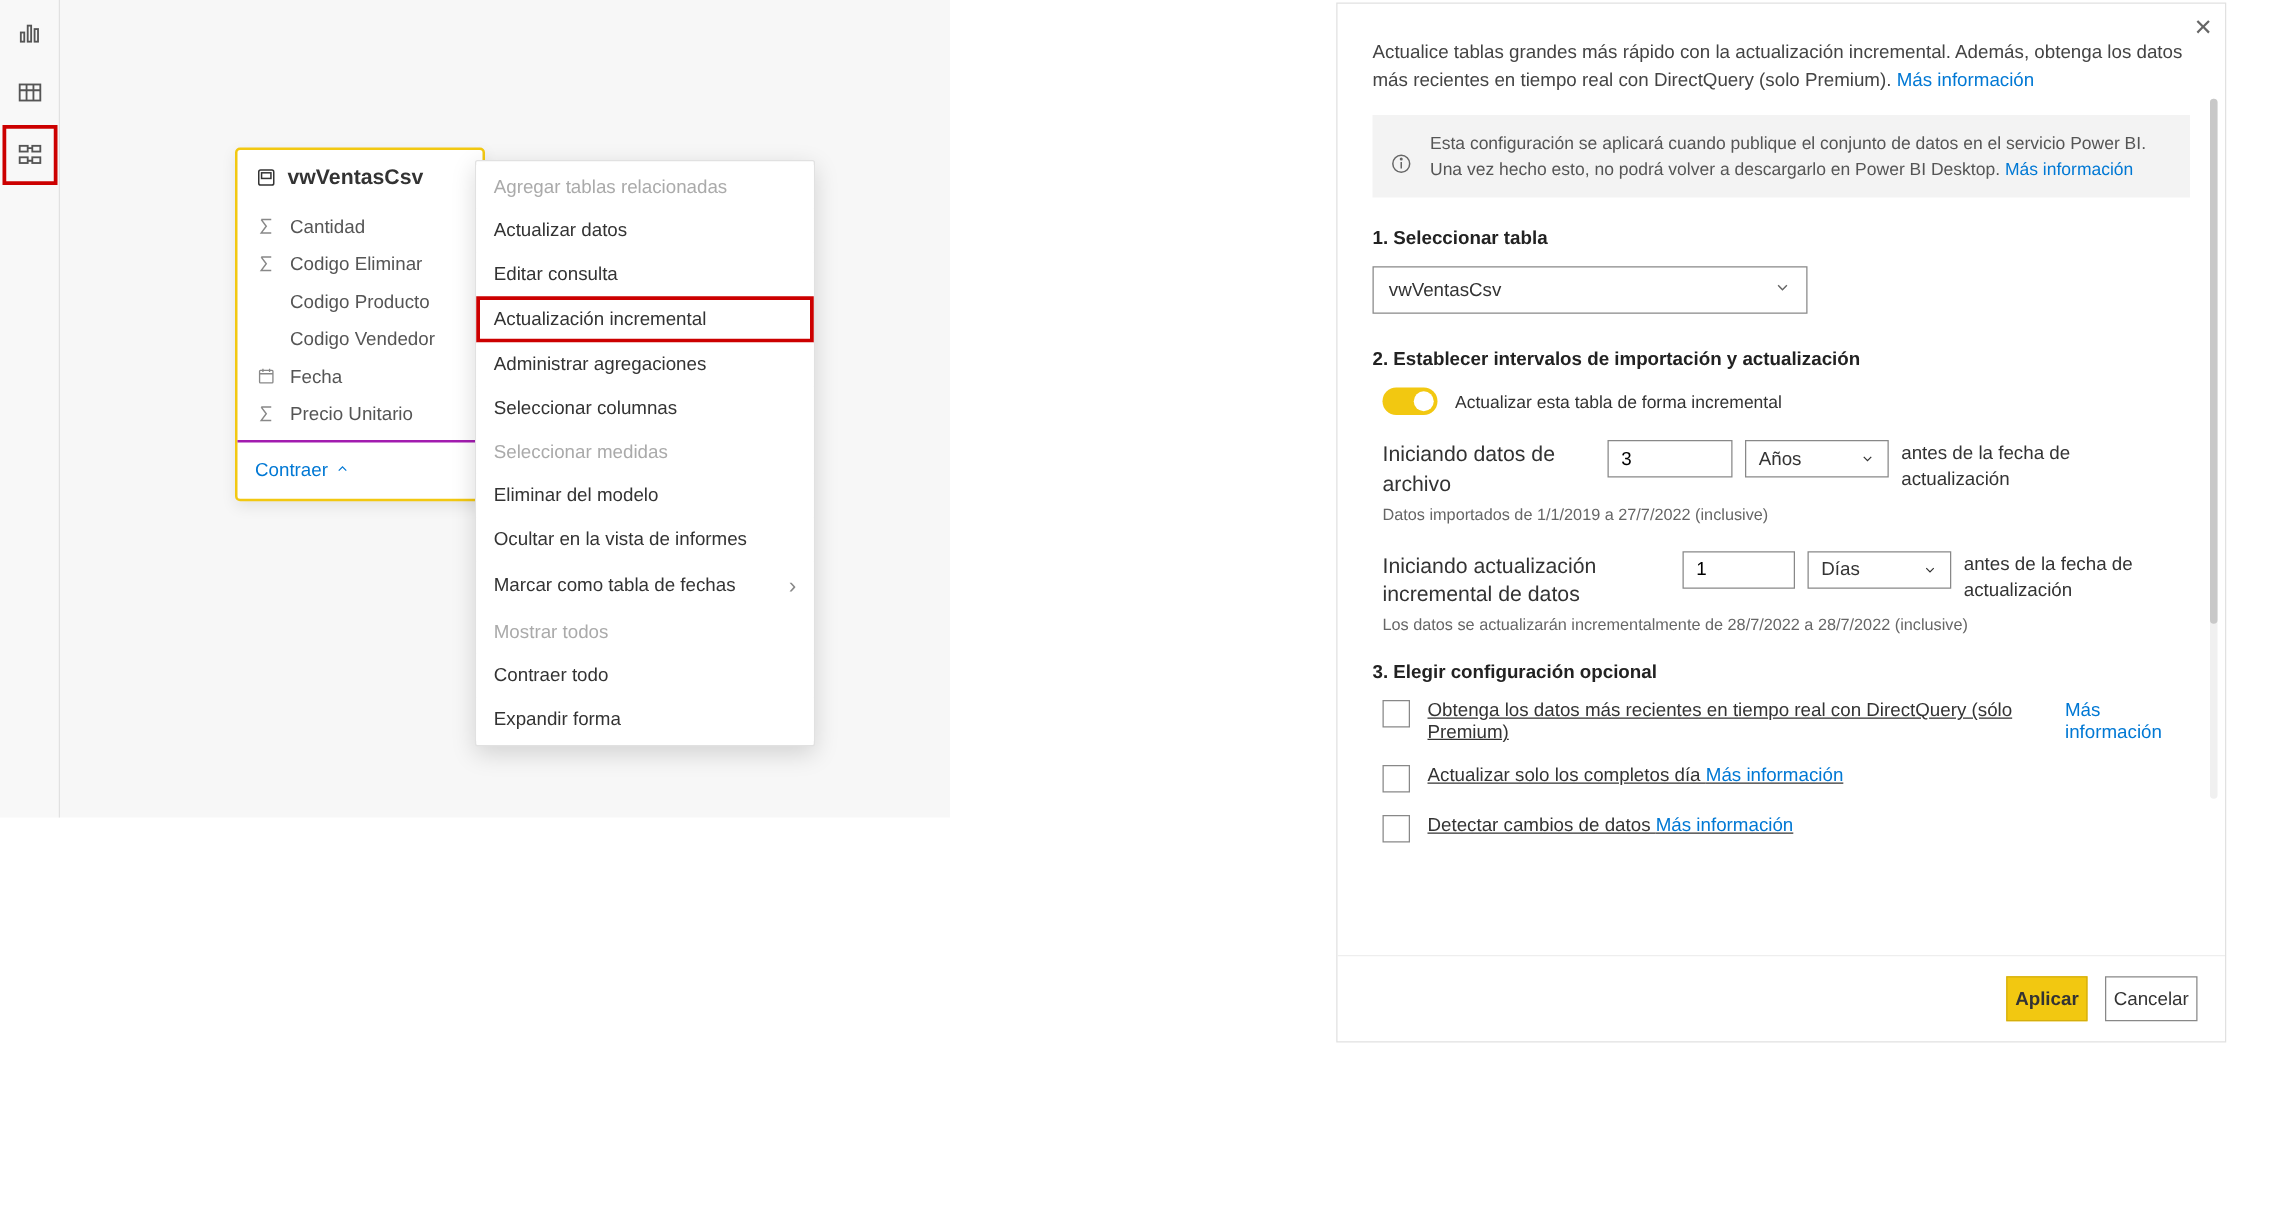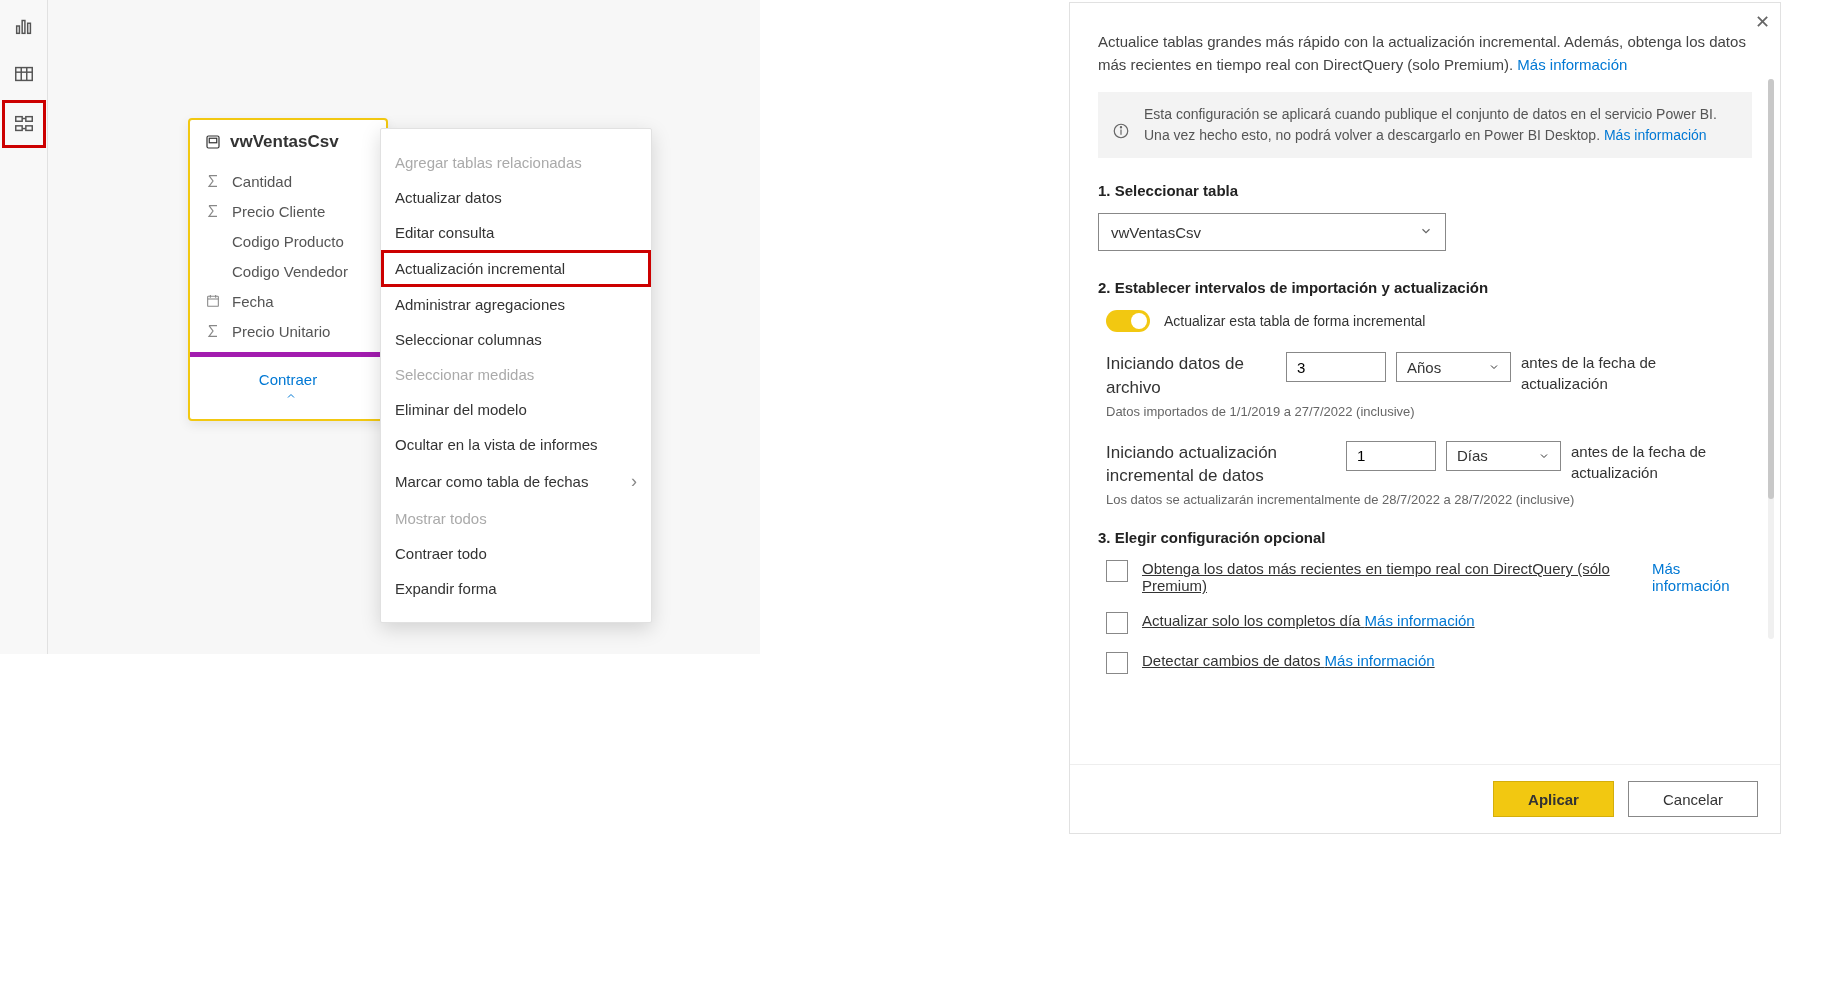--- a/index.html
+++ b/index.html
@@ -88,40 +88,39 @@
       height: 18px;
       margin-right: 10px;
       display: flex;
       align-items: center;
       justify-content: center;
       color: #888;
     }
     .field-icon svg { width: 16px; height: 16px; }
     .table-footer {
       padding: 14px 14px;
-      border-top: 5px solid #a21caf;
+      border-top: 2px solid #a21caf;
       color: #0078d4;
       font-size: 15px;
       display: flex;
       align-items: center;
-      flex-direction: column;
     }
     .table-footer .chev { margin-left: 6px; }
     .context-menu {
       position: absolute;
       left: 332px;
       top: 128px;
       width: 272px;
       background: #fff;
       box-shadow: 0 6px 20px rgba(0,0,0,0.15);
       border: 1px solid #e1e1e1;
       border-radius: 2px;
       display: flex;
       flex-direction: column;
-      padding: 16px 0;
+      padding: 3px 0;
     }
     .menu-item {
       padding: 9px 14px;
       font-size: 15px;
       color: #333;
       display: flex;
       align-items: center;
       justify-content: space-between;
       background: #fff;
     }
@@ -314,21 +313,21 @@
     }
     .dialog-footer {
       border-top: 1px solid #eee;
       padding: 16px 22px;
       display: flex;
       justify-content: flex-end;
       gap: 14px;
     }
     .btn {
       height: 36px;
-      padding: 0 34px;
+      padding: 0 6px;
       font-size: 15px;
       border: 1px solid #888;
       background: #fff;
       display: flex;
       align-items: center;
     }
     .btn.primary {
       background: #f2c811;
       border-color: #d4ae0c;
       font-weight: 600;
@@ -383,21 +382,21 @@
                 </svg>
               </span>
               <span>Cantidad</span>
             </div>
             <div class="field-row">
               <span class="field-icon">
                 <svg viewBox="0 0 24 24" fill="none" stroke="currentColor" stroke-width="1.8">
                   <path d="M6 4h12M6 4l6 8-6 8h12"></path>
                 </svg>
               </span>
-              <span>Precio Cliente</span>
+              <span>Codigo Eliminar</span>
             </div>
             <div class="field-row">
               <span class="field-icon"></span>
               <span>Codigo Producto</span>
             </div>
             <div class="field-row">
               <span class="field-icon"></span>
               <span>Codigo Vendedor</span>
             </div>
             <div class="field-row">

